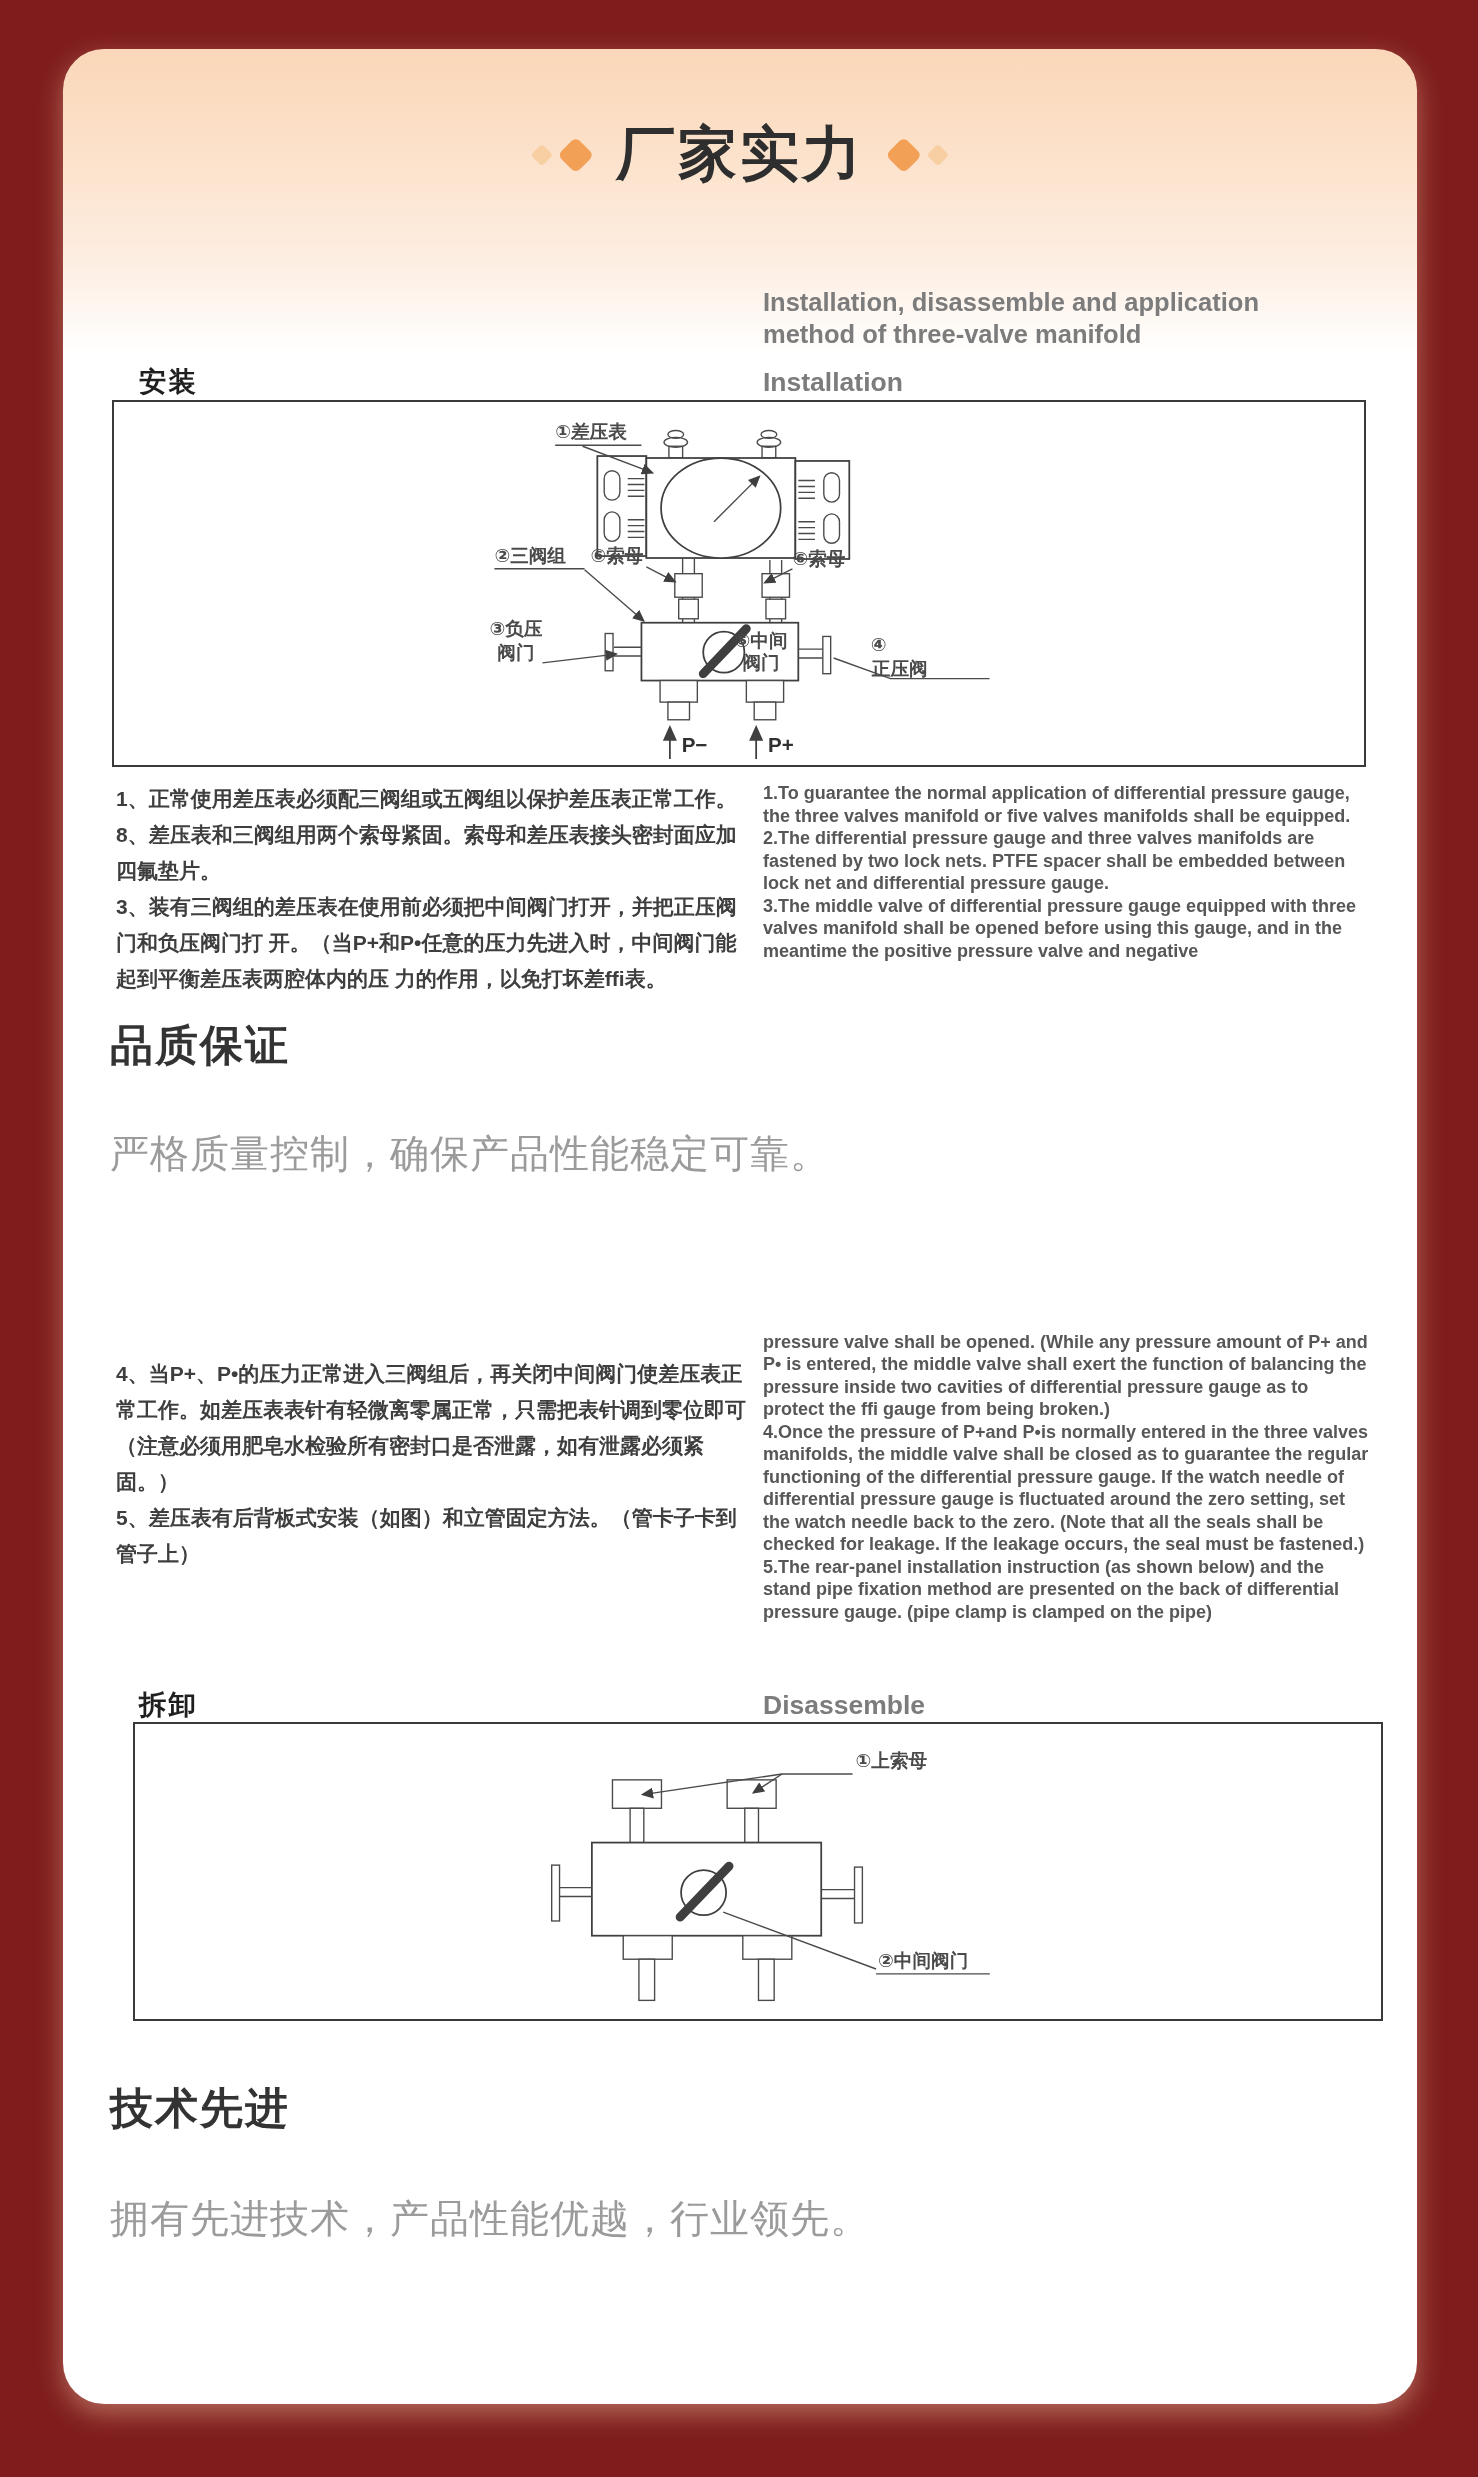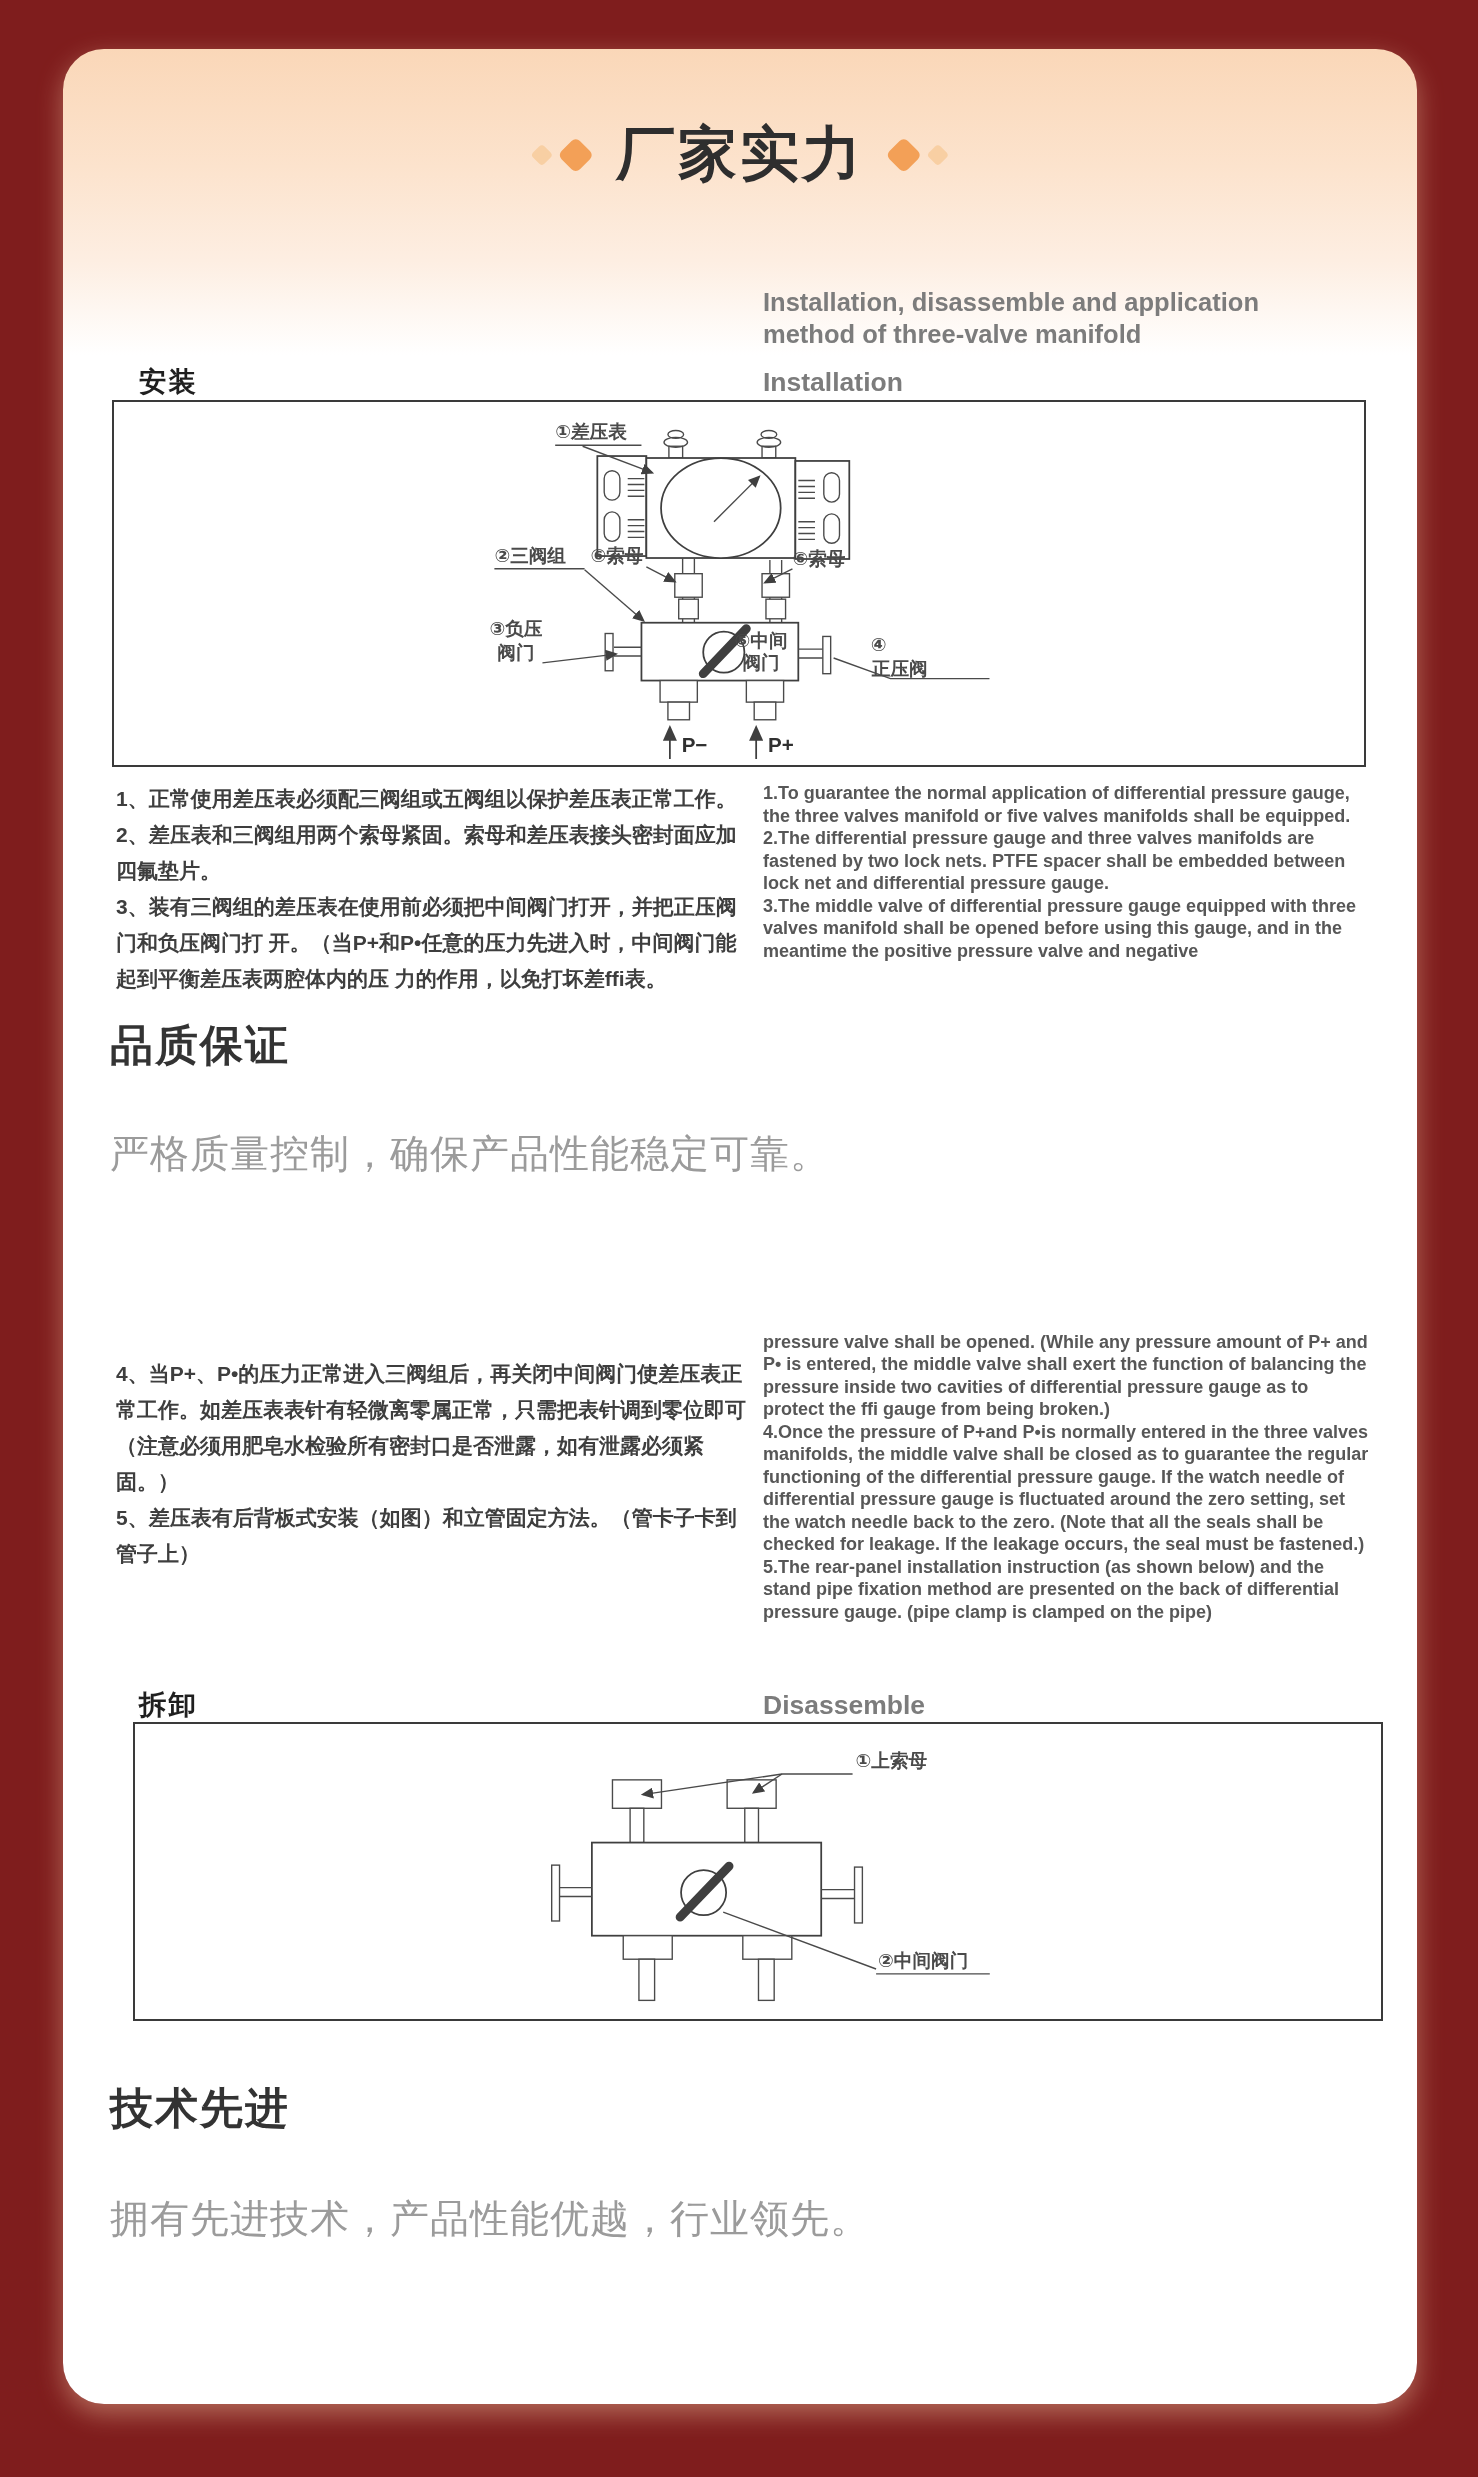--- a/index.html
+++ b/index.html
@@ -155,21 +155,21 @@
           <text x="641" y="272">阀门</text>
 
           <text x="772" y="254">④</text>
           <text x="773" y="278">正压阀</text>
           <path d="M734,261 L792,282 H893" class="thin"></path>
         </svg>
       </div>
 
       <div class="cn-col" style="top:495px">
         <p>1、正常使用差压表必须配三阀组或五阀组以保护差压表正常工作。</p>
-        <p>2、差压表和三阀组用两个索母紧固。索母和差压表接头密封面应加四氟垫片。</p>
+        <p>8、差压表和三阀组用两个索母紧固。索母和差压表接头密封面应加四氟垫片。</p>
         <p>3、装有三阀组的差压表在使用前必须把中间阀门打开，并把正压阀门和负压阀门打 开。（当P+和P•任意的压力先进入时，中间阀门能起到平衡差压表两腔体内的压 力的作用，以免打坏差ffi表。</p>
       </div>
       <div class="en-col" style="top:496px">
         <p>1.To guarantee the normal application of differential pressure gauge, the three valves manifold or five valves manifolds shall be equipped.</p>
         <p>2.The differential pressure gauge and three valves manifolds are fastened by two lock nets. PTFE spacer shall be embedded between lock net and differential pressure gauge.</p>
         <p>3.The middle valve of differential pressure gauge equipped with three valves manifold shall be opened before using this gauge, and in the meantime the positive pressure valve and negative</p>
       </div>
     </div>
 
     <div class="feat-head" style="top:968px">品质保证</div>

